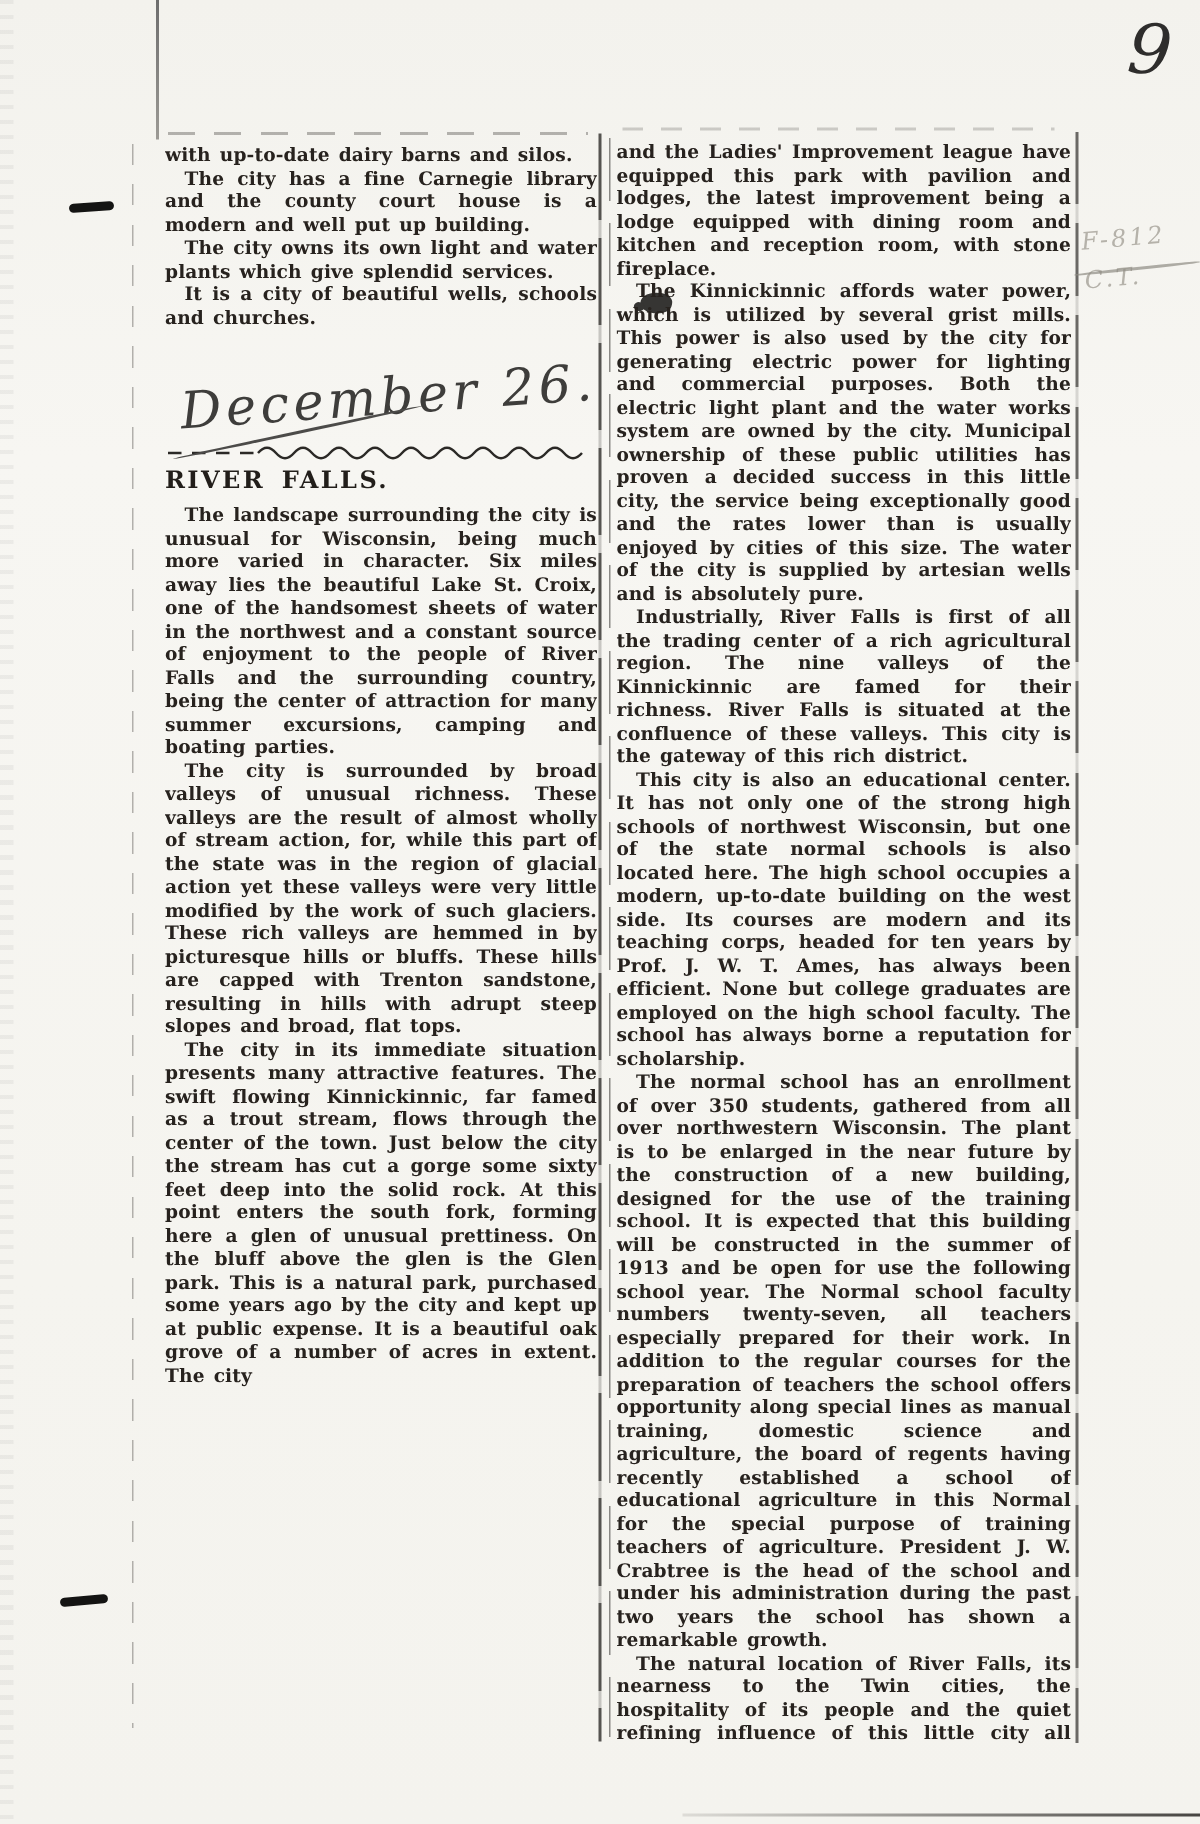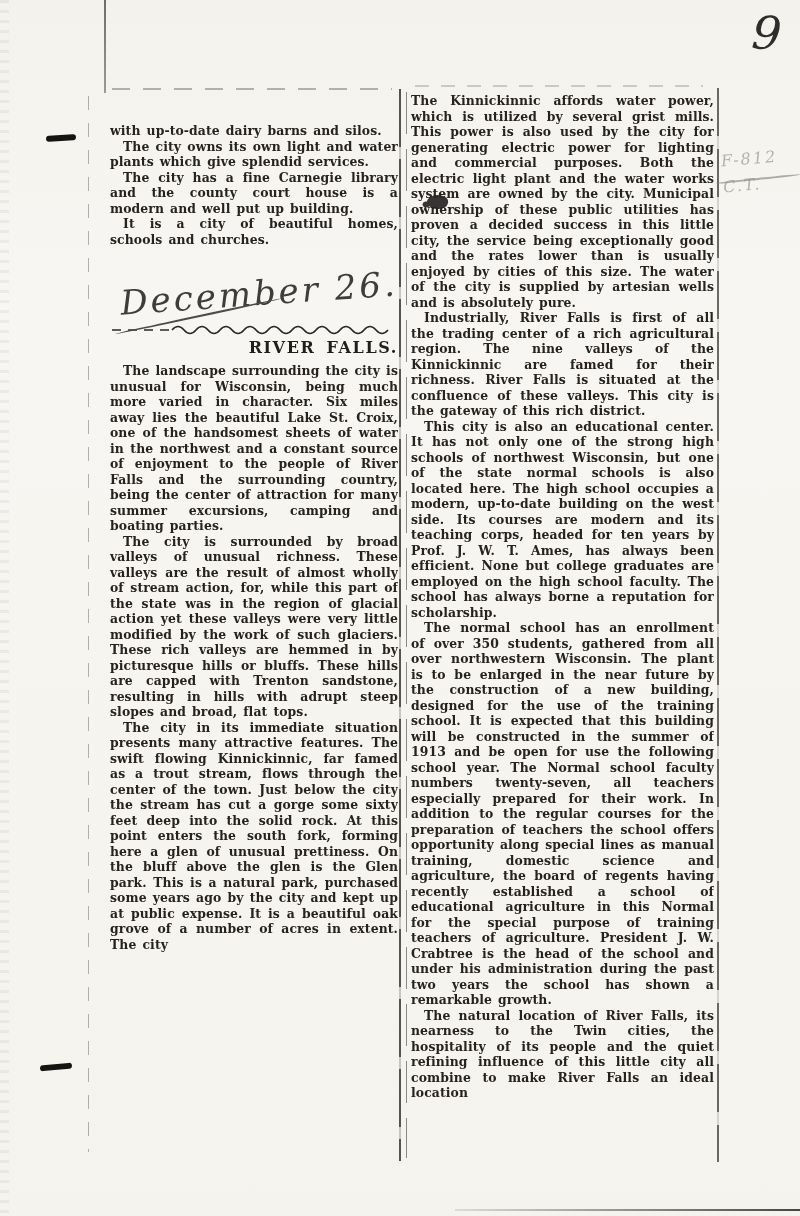--- a/index.html
+++ b/index.html
@@ -34,21 +34,21 @@
   .top-dashes-right{left:415px;top:85px;width:288px;height:2px;
     background:repeating-linear-gradient(to right,rgba(55,52,48,.22) 0 14px,transparent 14px 26px);}
 
   
   .dash-mark{position:absolute;background:#141413;border-radius:3px;}
   .dash-1{left:46px;top:135px;width:30px;height:6px;transform:rotate(-4deg);}
   .dash-2{left:40px;top:1064px;width:32px;height:6px;transform:rotate(-5deg);}
 
   
   .col{position:absolute;}
-  .col-left{left:110px;top:95px;width:288px;height:1065px;overflow:hidden;margin-top:28px;}
+  .col-left{left:110px;top:95px;width:288px;height:1065px;overflow:hidden;}
   .col-right{left:411px;top:93px;width:303px;height:1072px;overflow:hidden;}
 
   p{margin:0;text-align:justify;font-size:12.4px;line-height:15.5px;
     color:#27221e;font-weight:bold;word-spacing:1.6px;letter-spacing:.1px;
     text-indent:13px;}
   .continuation p:first-child{text-indent:0;}
 
   
   .page-number{position:absolute;left:752px;top:6px;font-size:46px;font-style:italic;
     color:#2e2d2c;transform:rotate(5deg);font-weight:normal;}
@@ -60,21 +60,21 @@
     background:#8f8b83;transform:rotate(-6deg);opacity:.7;border-radius:50%;}
 
   
   .date-script{position:relative;font-style:italic;font-size:34px;color:#3e3d3b;
     transform:rotate(-4deg);margin:26px 0 4px 10px;letter-spacing:3px;white-space:nowrap;}
   .date-script::before{content:"";position:absolute;left:-8px;bottom:0;width:170px;height:2px;
     background:#4c4b49;transform:rotate(-8deg);border-radius:50%;}
 
   .wavy-divider{display:block;margin:10px 0 0 0;}
 
-  .headline{margin:3px 0 6px 0;text-align:right;font-size:16px;font-weight:bold;
+  .headline{margin:3px 0 6px 0;text-align:left;font-size:16px;font-weight:bold;
     letter-spacing:1.6px;color:#221e1a;word-spacing:4px;}
 
   
   .ink-blot{position:absolute;left:427px;top:195px;width:21px;height:14px;background:#1c1b19;
     border-radius:60% 40% 55% 45%;opacity:.88;transform:rotate(8deg);}
   .ink-blot::after{content:"";position:absolute;left:-4px;top:8px;width:7px;height:6px;
     background:#1c1b19;border-radius:50%;}
 </style>
 </head>
 <body>
@@ -101,43 +101,44 @@
     <div>F-812</div>
     <div>C.T.</div>
   </div>
   <div class="pencil-stroke"></div>
 
   <div class="ink-blot"></div>
 
   <div class="col col-left">
     <section class="continuation">
         <p>with up-to-date dairy barns and silos.</p>
+        <p>The city has a fine Carnegie library and the county court house is a modern and well put up building.</p>
         <p>The city owns its own light and water plants which give splendid services.</p>
-        <p>The city has a fine Carnegie library and the county court house is a modern and well put up building.</p>
-        <p>It is a city of beautiful homes, schools and churches.</p>
+        <p>It is a city of beautiful wells, schools and churches.</p>
       </section>
 
     <div class="date-script">December 26. 1912</div>
 
     <svg class="wavy-divider" width="288" height="12" viewBox="0 0 288 12">
       <path d="M2 7 H62" stroke="#2b2926" stroke-width="1.6" fill="none" stroke-dasharray="9 7"></path>
       <path d="M62 7 q6 -7 12 0 t12 0 t12 0 t12 0 t12 0 t12 0 t12 0 t12 0 t12 0 t12 0 t12 0 t12 0 t12 0 t12 0 t12 0 t12 0 t12 0 t12 0" stroke="#2b2926" stroke-width="1.6" fill="none"></path>
     </svg>
 
     <h1 class="headline">RIVER FALLS.</h1>
 
     <section>
         <p>The landscape surrounding the city is unusual for Wisconsin, being much more varied in character. Six miles away lies the beautiful Lake St. Croix, one of the handsomest sheets of water in the northwest and a constant source of enjoyment to the people of River Falls and the surrounding country, being the center of attraction for many summer excursions, camping and boating parties.</p>
         <p>The city is surrounded by broad valleys of unusual richness. These valleys are the result of almost wholly of stream action, for, while this part of the state was in the region of glacial action yet these valleys were very little modified by the work of such glaciers. These rich valleys are hemmed in by picturesque hills or bluffs. These hills are capped with Trenton sandstone, resulting in hills with adrupt steep slopes and broad, flat tops.</p>
         <p>The city in its immediate situation presents many attractive features. The swift flowing Kinnickinnic, far famed as a trout stream, flows through the center of the town. Just below the city the stream has cut a gorge some sixty feet deep into the solid rock. At this point enters the south fork, forming here a glen of unusual prettiness. On the bluff above the glen is the Glen park. This is a natural park, purchased some years ago by the city and kept up at public expense. It is a beautiful oak grove of a number of acres in extent. The city</p>
       </section>
   </div>
 
   <div class="col col-right">
     <section class="continuation">
+        <p>and the Ladies' Improvement league have equipped this park with pavilion and lodges, the latest improvement being a lodge equipped with dining room and kitchen and reception room, with stone fireplace.</p>
         <p>The Kinnickinnic affords water power, which is utilized by several grist mills. This power is also used by the city for generating electric power for lighting and commercial purposes. Both the electric light plant and the water works system are owned by the city. Municipal ownership of these public utilities has proven a decided success in this little city, the service being exceptionally good and the rates lower than is usually enjoyed by cities of this size. The water of the city is supplied by artesian wells and is absolutely pure.</p>
         <p>Industrially, River Falls is first of all the trading center of a rich agricultural region. The nine valleys of the Kinnickinnic are famed for their richness. River Falls is situated at the confluence of these valleys. This city is the gateway of this rich district.</p>
         <p>This city is also an educational center. It has not only one of the strong high schools of northwest Wisconsin, but one of the state normal schools is also located here. The high school occupies a modern, up-to-date building on the west side. Its courses are modern and its teaching corps, headed for ten years by Prof. J. W. T. Ames, has always been efficient. None but college graduates are employed on the high school faculty. The school has always borne a reputation for scholarship.</p>
         <p>The normal school has an enrollment of over 350 students, gathered from all over northwestern Wisconsin. The plant is to be enlarged in the near future by the construction of a new building, designed for the use of the training school. It is expected that this building will be constructed in the summer of 1913 and be open for use the following school year. The Normal school faculty numbers twenty-seven, all teachers especially prepared for their work. In addition to the regular courses for the preparation of teachers the school offers opportunity along special lines as manual training, domestic science and agriculture, the board of regents having recently established a school of educational agriculture in this Normal for the special purpose of training teachers of agriculture. President J. W. Crabtree is the head of the school and under his administration during the past two years the school has shown a remarkable growth.</p>
         <p>The natural location of River Falls, its nearness to the Twin cities, the hospitality of its people and the quiet refining influence of this little city all combine to make River Falls an ideal location</p>
       </section>
   </div>
 
 </div>
 

